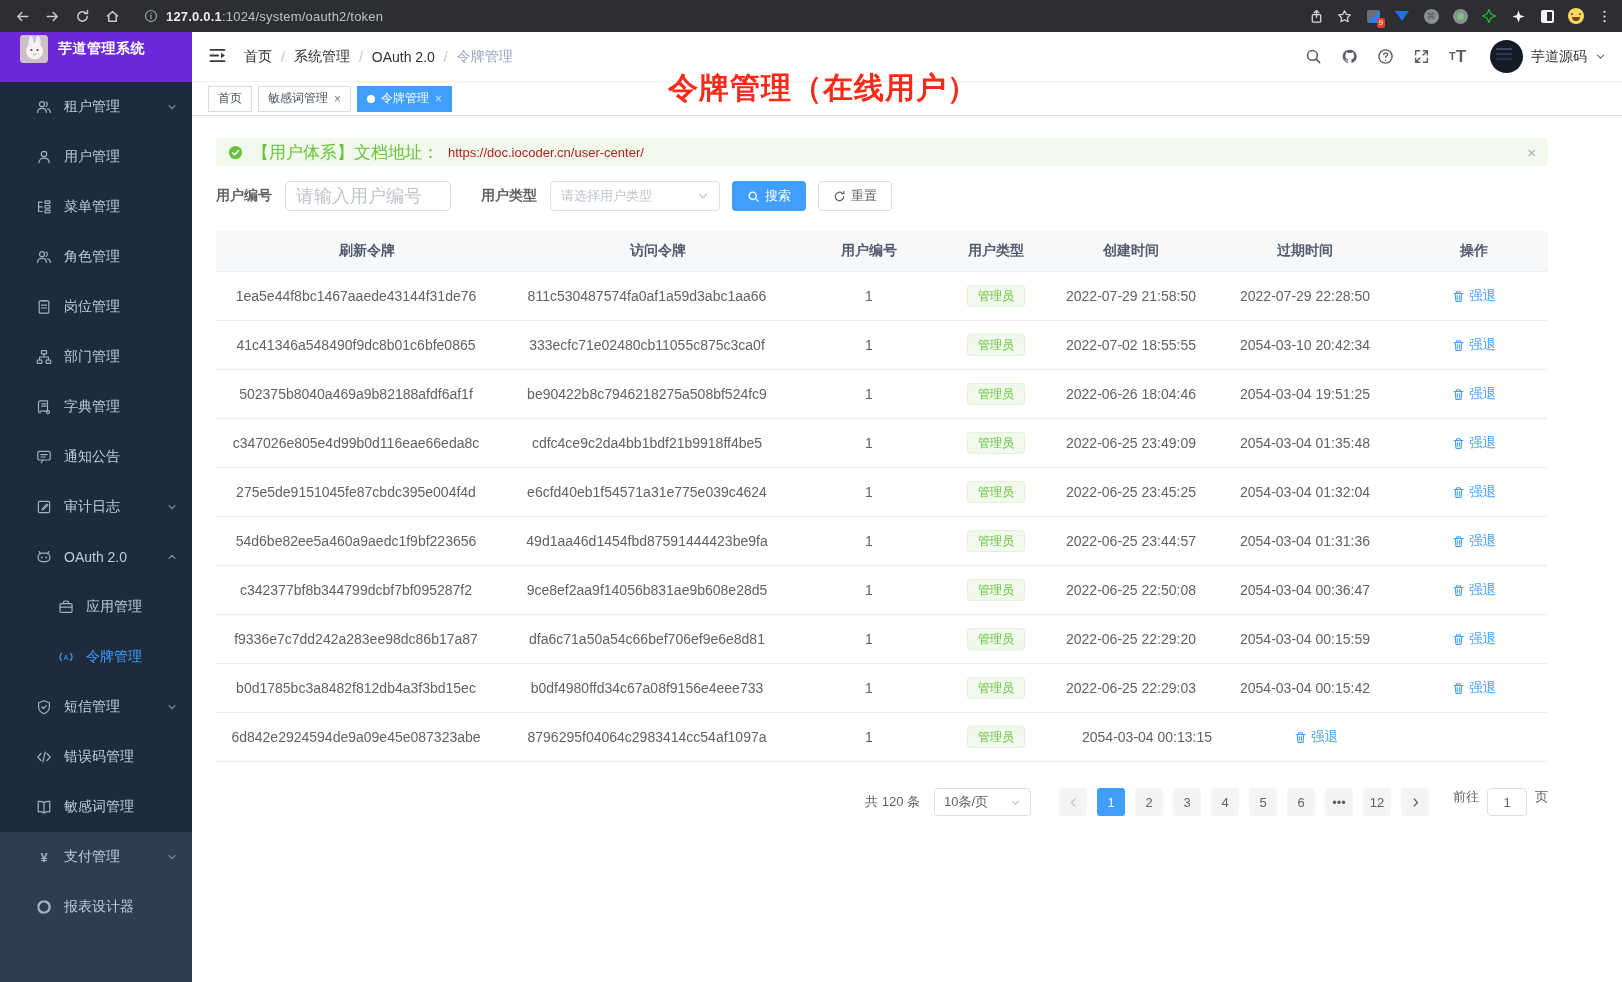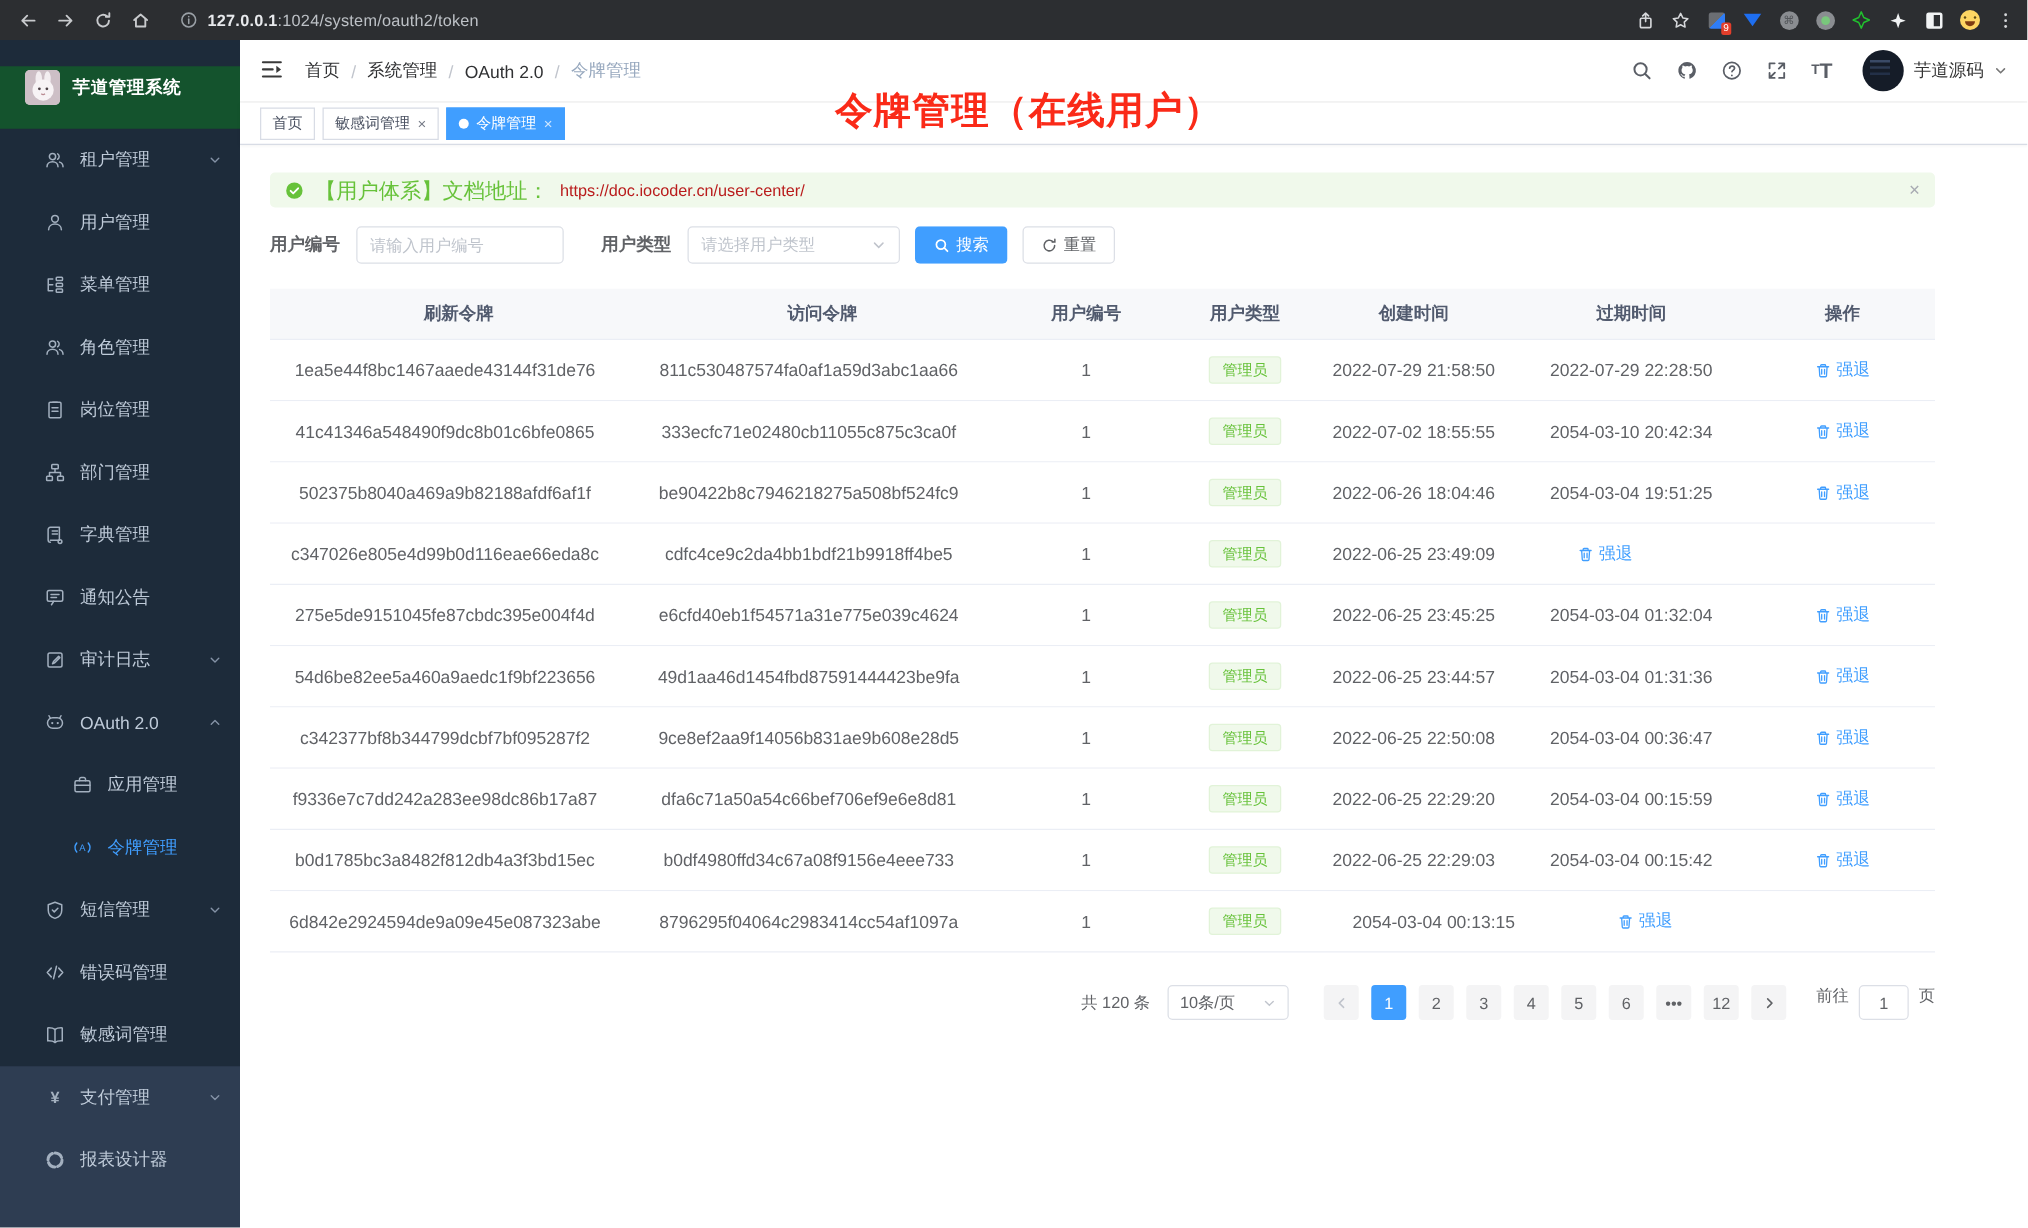--- a/index.html
+++ b/index.html
@@ -30,21 +30,21 @@
   .ext-panel { width:13px; height:13px; border:2px solid #f1f3f4; border-radius:2px; border-left-width:6px; }
   .ext-emoji { width:16px; height:16px; border-radius:50%; background:#fdd663; position:relative; }
   .ext-emoji:before { content:""; position:absolute; left:3px; top:5px; width:2px; height:2px; border-radius:50%; background:#5f4b12; box-shadow:8px 0 0 #5f4b12; }
   .ext-emoji:after { content:""; position:absolute; left:4px; top:9px; width:8px; height:4px; border-radius:0 0 8px 8px; background:#7e3d12; }
 
   
   .app { display:flex; height:950px; position:relative; }
 
   
   .sidebar { width:192px; background:#1d2b3a; display:flex; flex-direction:column; flex-shrink:0; }
-  .logo-bar { height:50px; background:#14532d; display:flex; align-items:center; padding:0 0 16px 20px; gap:10px;margin-top:21px; }
+  .logo-bar { height:50px; background:#6d28d9; display:flex; align-items:center; padding:0 0 16px 20px; gap:10px; }
   .logo-img { width:28px; height:28px; border-radius:4px; overflow:hidden; background:#cdbfc6; flex-shrink:0; }
   .logo-img svg { width:28px; height:28px; }
   .logo-title { color:#fff; font-size:14px; font-weight:700; letter-spacing:.5px; }
   .menu { }
   .menu-bottom { flex:1; background:#2e3d52; }
   .menu-item { height:50px; display:flex; align-items:center; padding:0 14px 0 36px; color:#bfcbd9; font-size:14px; cursor:pointer; }
   .menu-item .mi { width:16px; height:16px; margin-right:12px; color:#a3b0bf; flex-shrink:0; }
   .menu-item .mi svg { width:16px; height:16px; }
   .menu-item.sub { padding-left:58px; }
   .menu-item .mlabel { flex:1; white-space:nowrap; }
@@ -88,21 +88,21 @@
   .alert { width:1332px; height:28px; background:#f0f9eb; border-radius:4px; display:flex; align-items:center; padding:0 12px; gap:9px; }
   .alert .check-ic { width:15px; height:15px; flex-shrink:0; }
   .alert .check-ic svg { width:15px; height:15px; }
   .alert-text { color:#67c23a; font-size:17px; }
   .alert-link { color:#b91c1c; font-size:13px; text-decoration:none; margin-left:0; }
   .alert-close { margin-left:auto; color:#a8abb2; font-size:15px; cursor:pointer; }
 
   .filters { margin-top:15px; display:flex; align-items:center; }
   .f-label { font-size:14px; font-weight:700; color:#606266; margin-right:13px; }
   .f-label.second { margin-left:30px; }
-  .f-input { width:166px; height:30px; border:1px solid #dcdfe6; border-radius:4px; padding:0 10px; font-size:13px; color:#606266; font-family:inherit; }
+  .f-input { width:166px; height:30px; border:1px solid #dcdfe6; border-radius:4px; padding:0 10px; font-size:18px; color:#606266; font-family:inherit; }
   .f-input::placeholder { color:#bfc4cc; }
   .f-select { width:170px; height:30px; border:1px solid #dcdfe6; border-radius:4px; padding:0 10px; font-size:13px; color:#bfc4cc; display:flex; align-items:center; justify-content:space-between; cursor:pointer; }
   .f-select .sarrow { width:12px; height:12px; color:#c0c4cc; }
   .f-select .sarrow svg { width:12px; height:12px; }
   .btn { height:30px; border-radius:4px; font-size:13px; display:inline-flex; align-items:center; gap:5px; padding:0 14px; cursor:pointer; border:1px solid transparent; }
   .btn svg { width:13px; height:13px; }
   .btn-primary { background:#409eff; color:#fff; margin-left:12px; }
   .btn-plain { background:#fff; color:#606266; border-color:#dcdfe6; margin-left:12px; }
 
   
@@ -616,20 +616,21 @@
               </div>
             </div>
             <div class="tr">
               <div class="td c0">c347026e805e4d99b0d116eae66eda8c</div>
               <div class="td c1">cdfc4ce9c2da4bb1bdf21b9918ff4be5</div>
               <div class="td c2">1</div>
               <div class="td c3">
                 <span class="badge">管理员</span>
               </div>
               <div class="td c4">2022-06-25 23:49:09</div>
+              <div class="td c5">2054-03-04 01:35:48</div>
               <div class="td c6">
                 <span class="action">
                   <span>
                     <svg viewBox="0 0 16 16" fill="none" stroke="currentColor" stroke-width="1.2" stroke-linecap="round" stroke-linejoin="round">
                       <path d="M2.6 4.2h10.8M5.6 4.2V3a.8.8 0 0 1 .8-.8h3.2a.8.8 0 0 1 .8.8v1.2M4.1 4.2l.6 8.9a1 1 0 0 0 1 .9h4.6a1 1 0 0 0 1-.9l.6-8.9M6.6 6.8v4.6M9.4 6.8v4.6" stroke-width="1.3"></path>
                     </svg>
                   </span>
                   <span>强退</span>
                 </span>
               </div>

